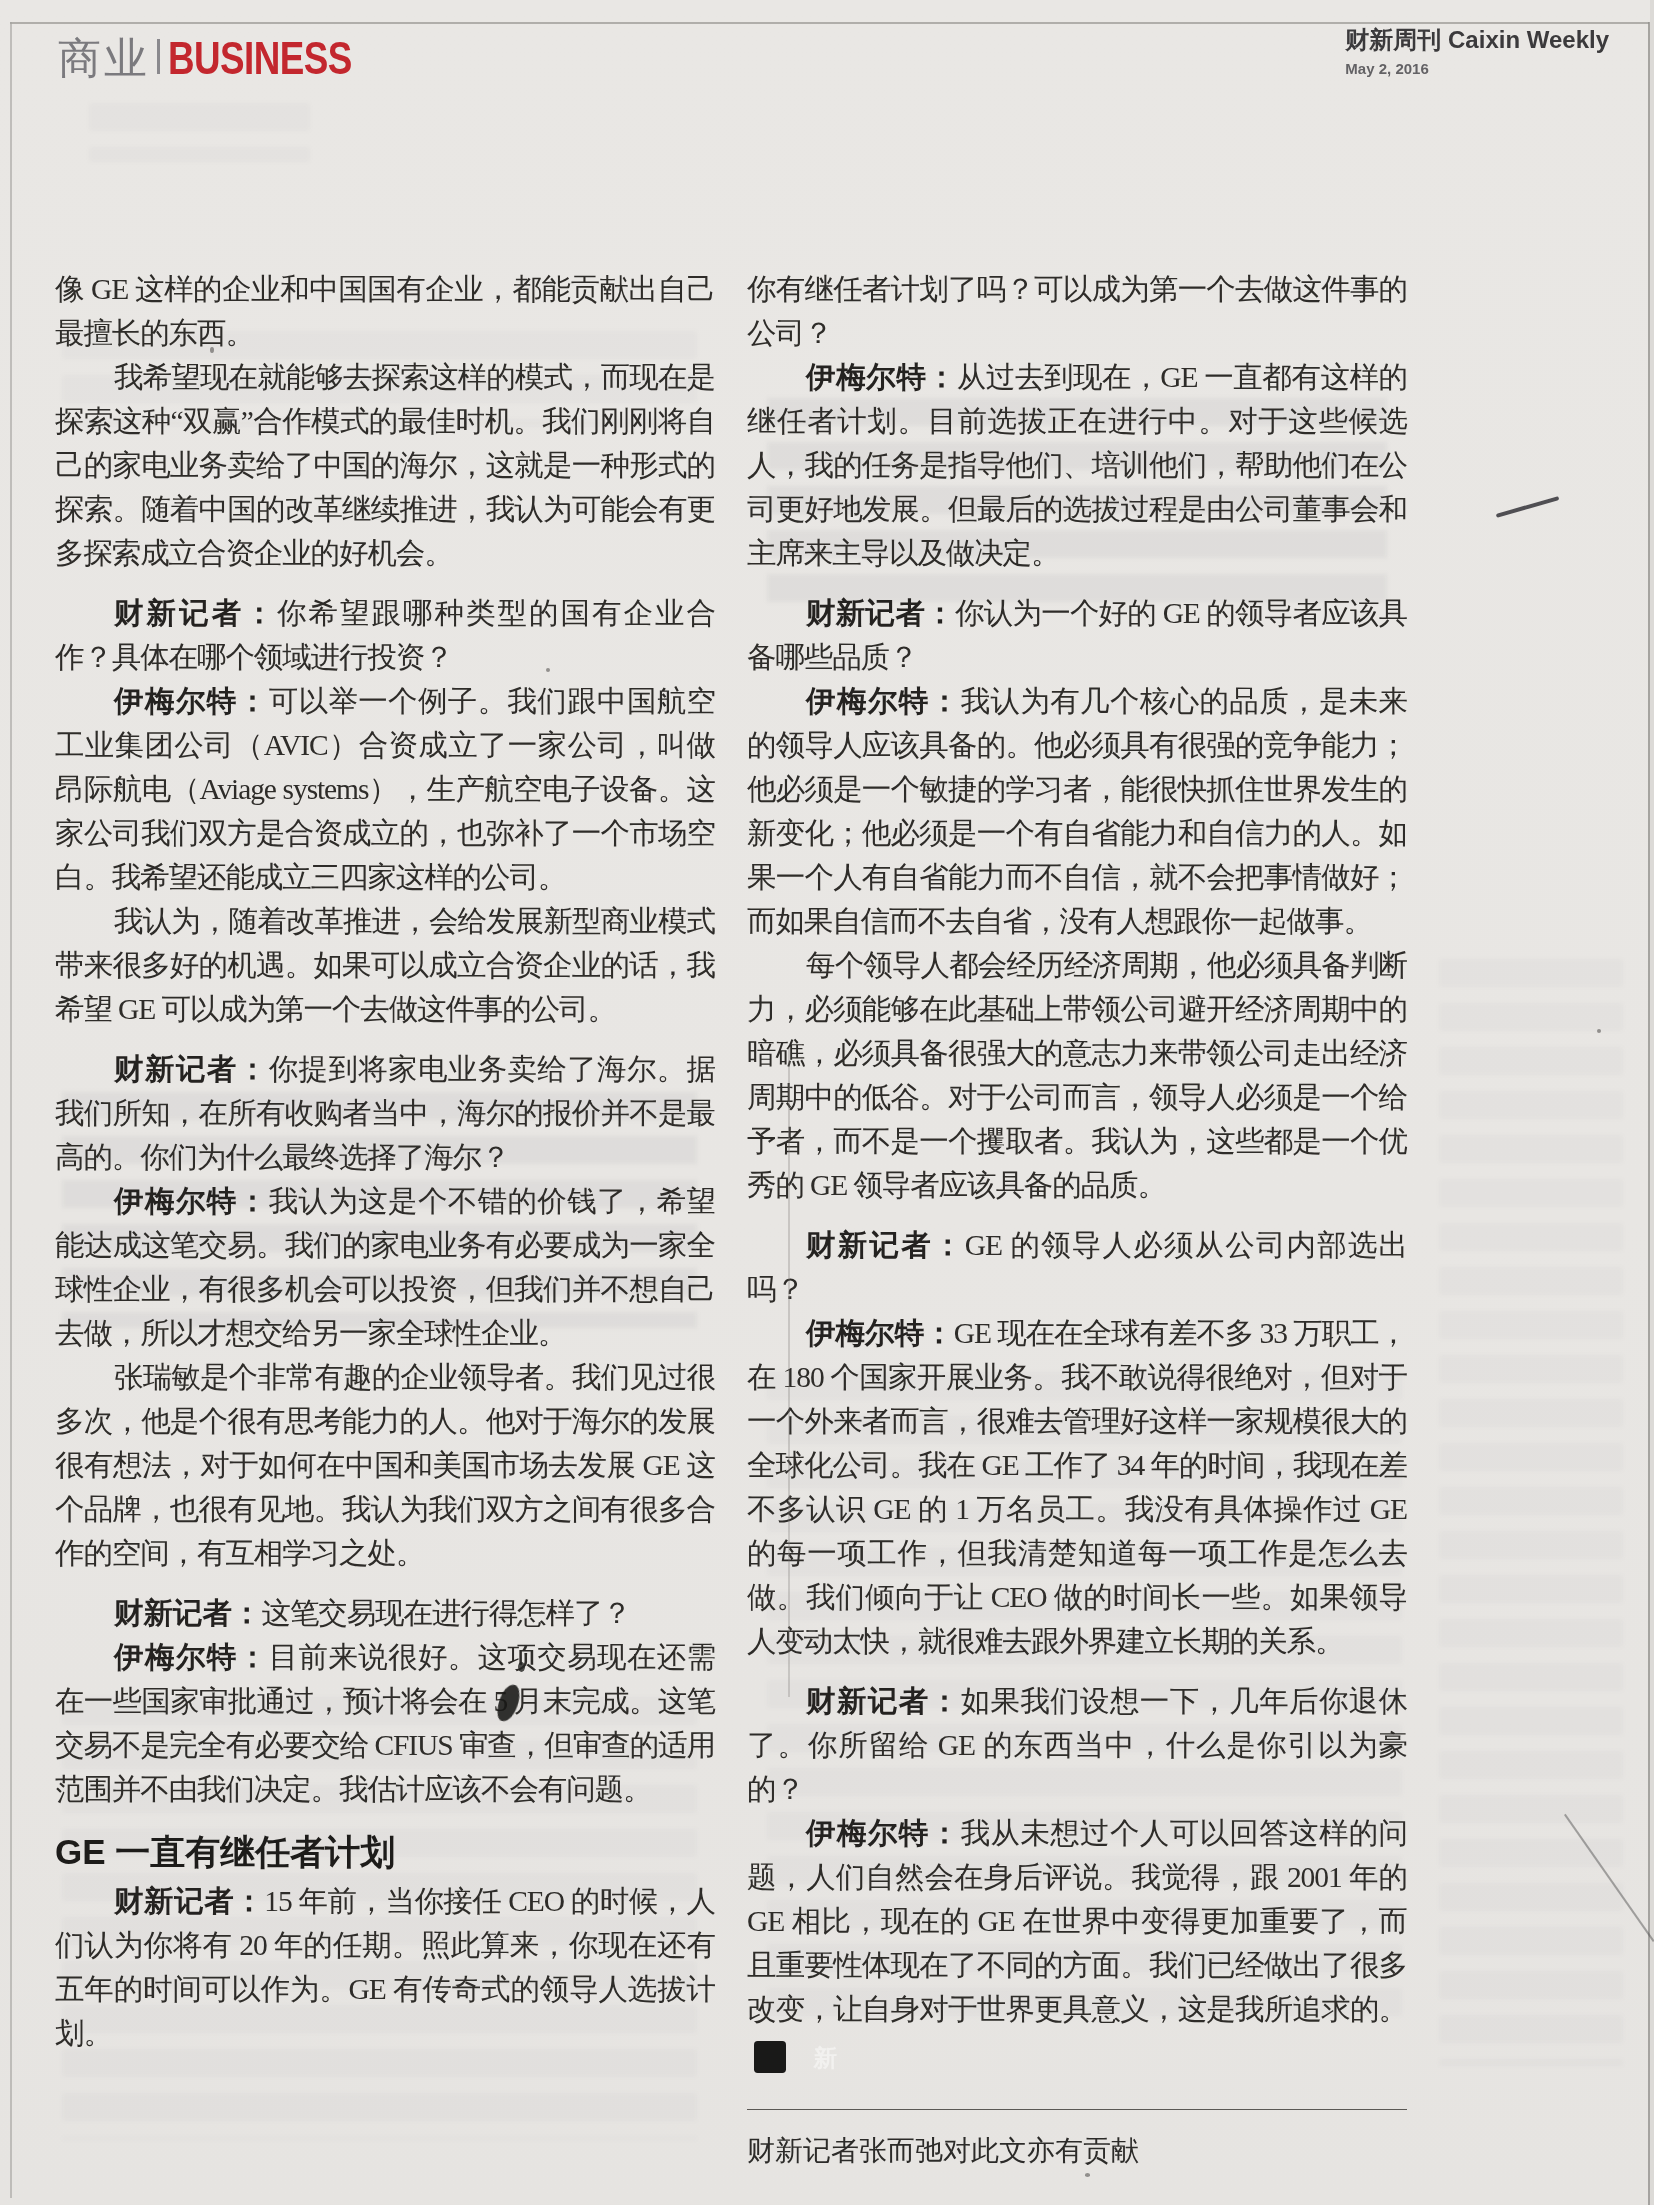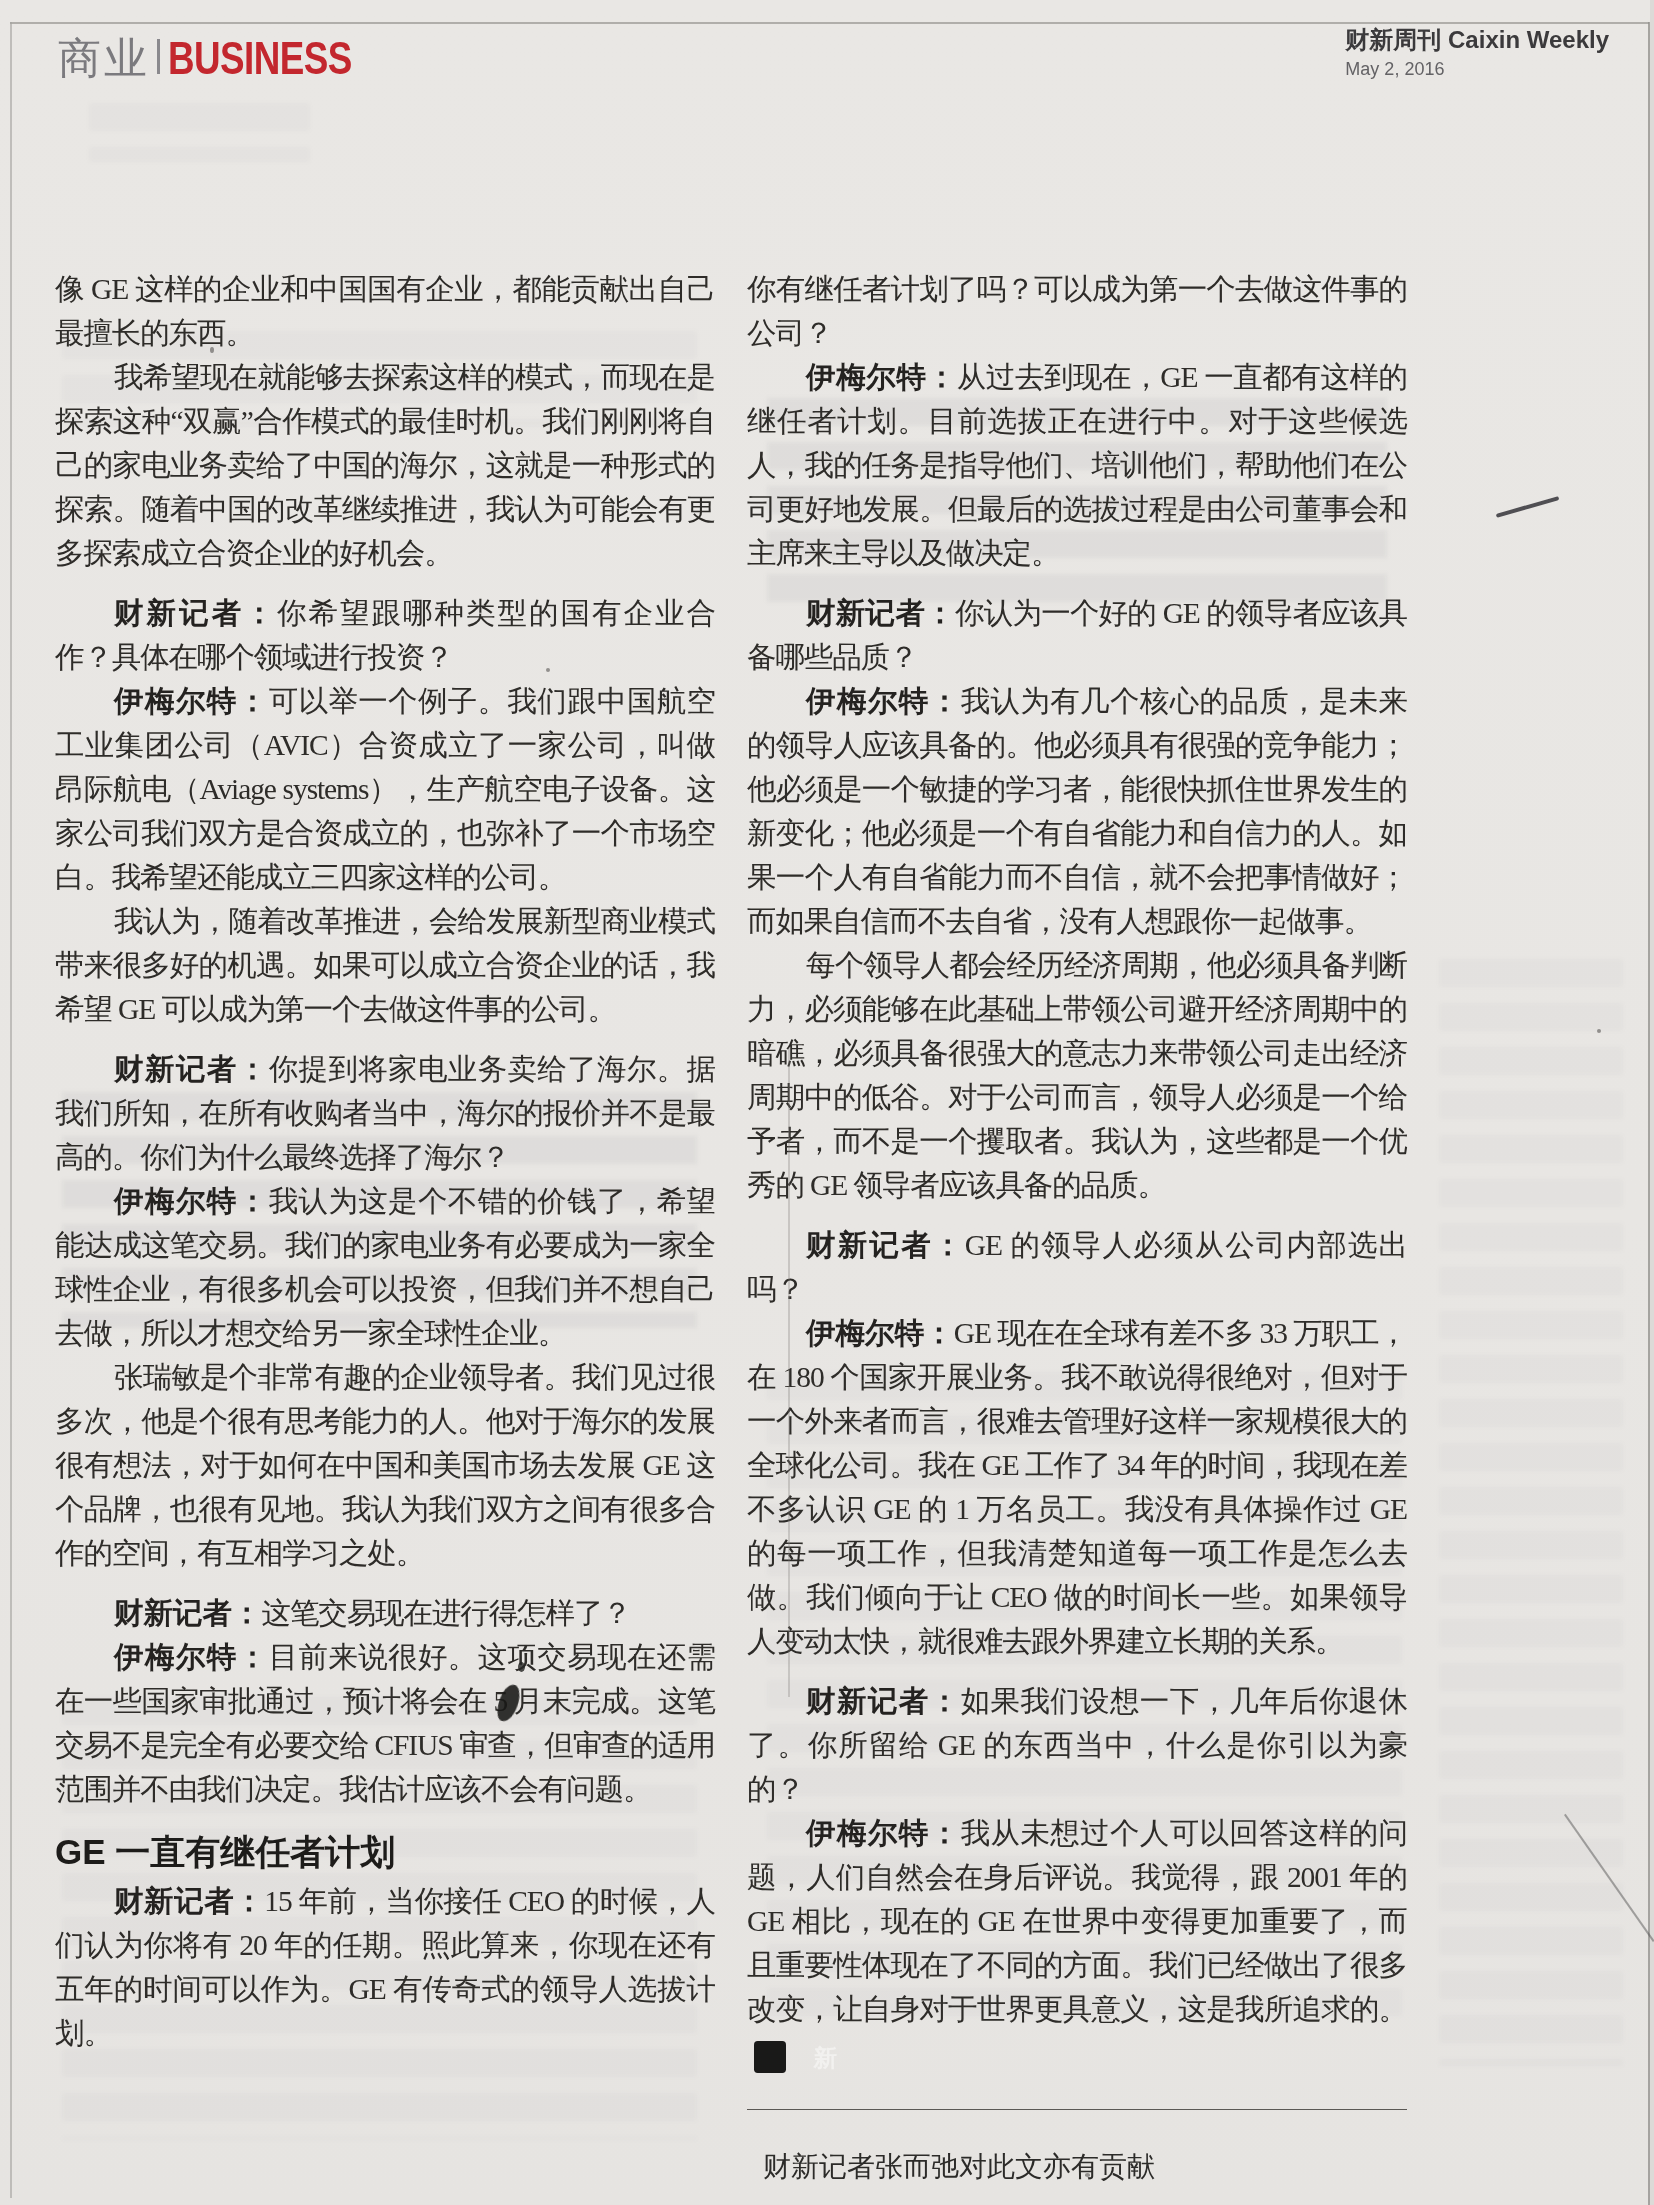--- a/index.html
+++ b/index.html
@@ -37,21 +37,21 @@
     font-family:"Liberation Sans","DejaVu Sans",sans-serif;
     font-size:46px;font-weight:800;color:#c3272e;
     transform:scaleX(.8);transform-origin:left top;
     letter-spacing:-0.7px;line-height:47px;vertical-align:top;
   }
   .masthead{
     position:absolute;right:46px;top:25px;text-align:left;
     font-family:"Liberation Sans","DejaVu Sans",sans-serif;
   }
   .masthead .pub{font-size:24px;font-weight:700;color:#3b3a3c;line-height:29.5px;}
-  .masthead .date{font-size:18px;font-weight:400;color:#636265;line-height:28px;}
+  .masthead .date{font-size:15px;font-weight:700;color:#636265;line-height:28px;}
 
   
   .col{position:absolute;top:267px;width:660px;}
   .col-left{left:55px;}
   .col-right{left:747px;}
   .para{
     margin:0;font-size:29.5px;line-height:44px;letter-spacing:-1.1px;
     text-align:justify;text-justify:inter-ideograph;color:#2e2c29;
   }
   .para.indent{text-indent:59px;}
@@ -71,21 +71,21 @@
     background:#191918;color:#f2f1ef;text-align:center;
     font-family:"Liberation Sans","DejaVu Sans",sans-serif;
     font-weight:700;font-size:23.6px;border-radius:3.7px;
     margin-left:7.4px;vertical-align:-3px;letter-spacing:0;
   }
   .footer-block{
     position:absolute;left:747px;top:2109px;width:660px;
     border-top:1.5px solid #5a5854;padding-top:22px;
   }
   .footnote{
-    margin:16px;font-family:"Liberation Sans","DejaVu Sans",sans-serif;
+    margin:0;font-family:"Liberation Sans","DejaVu Sans",sans-serif;
     font-size:28px;color:#2c2b29;letter-spacing:0;
   }
 
   
   .ghost{
     position:absolute;filter:blur(2.2px);pointer-events:none;
     background:repeating-linear-gradient(180deg,
       rgba(104,106,116,0.07) 0px, rgba(104,106,116,0.07) 28px,
       rgba(0,0,0,0) 28px, rgba(0,0,0,0) 44px);
   }

